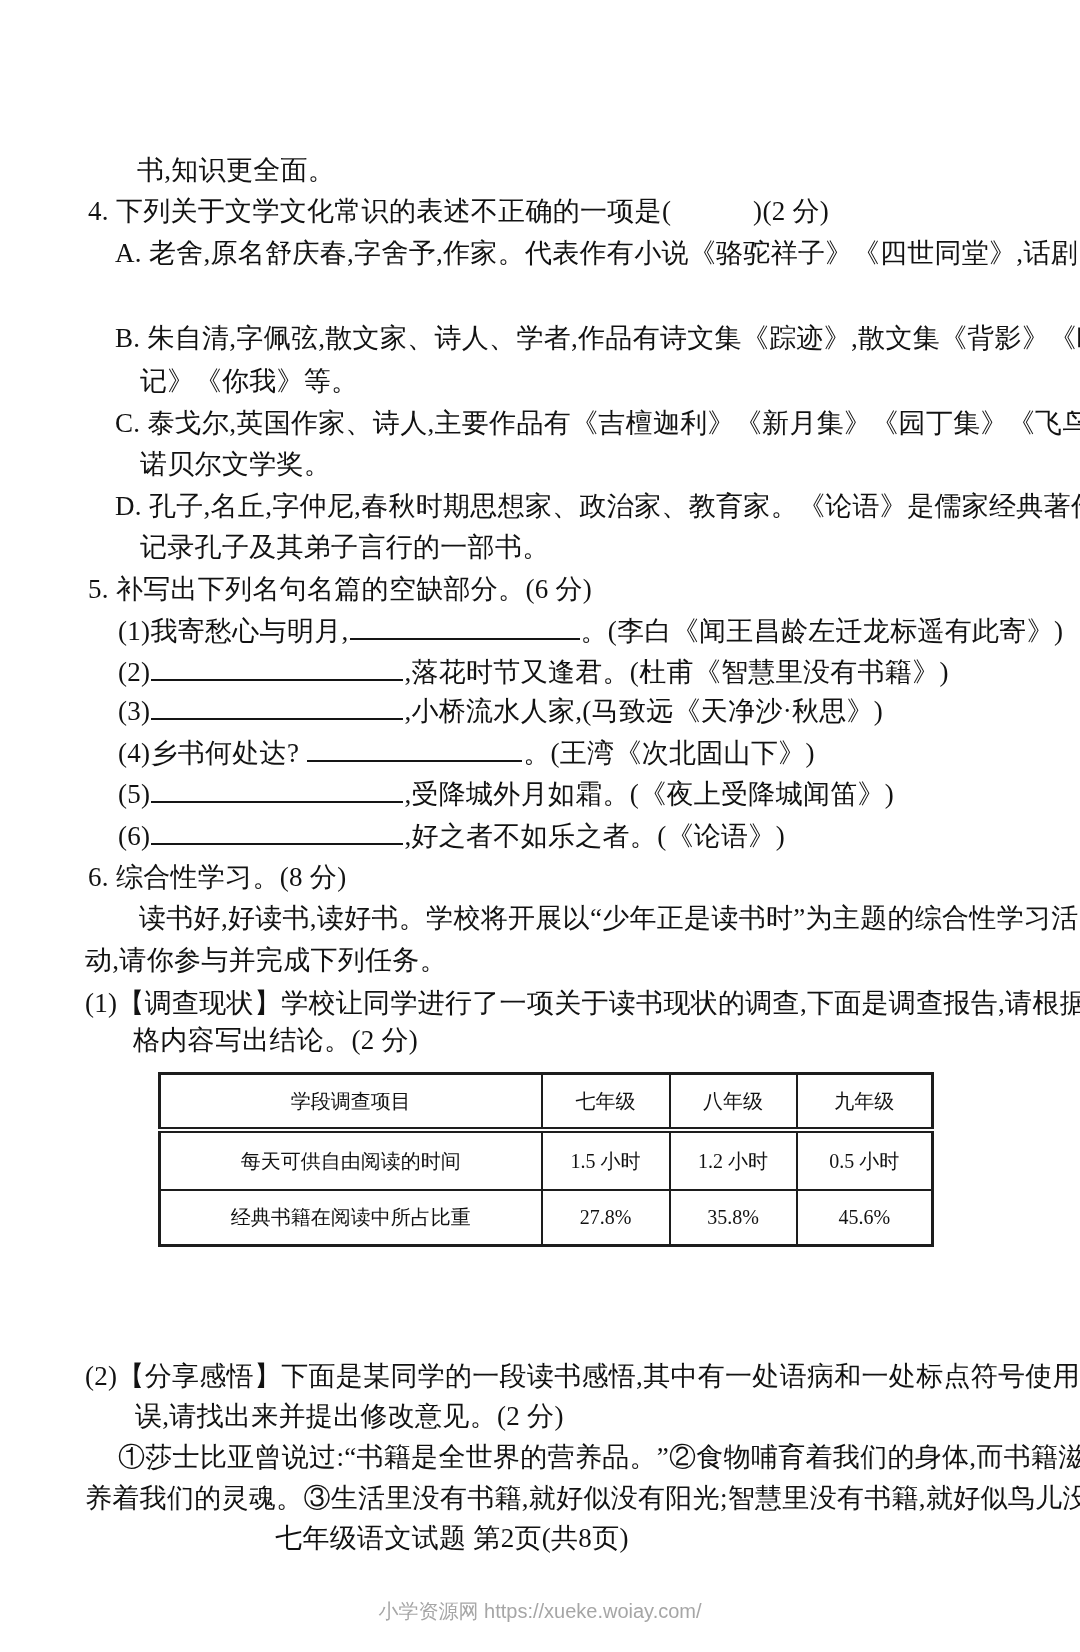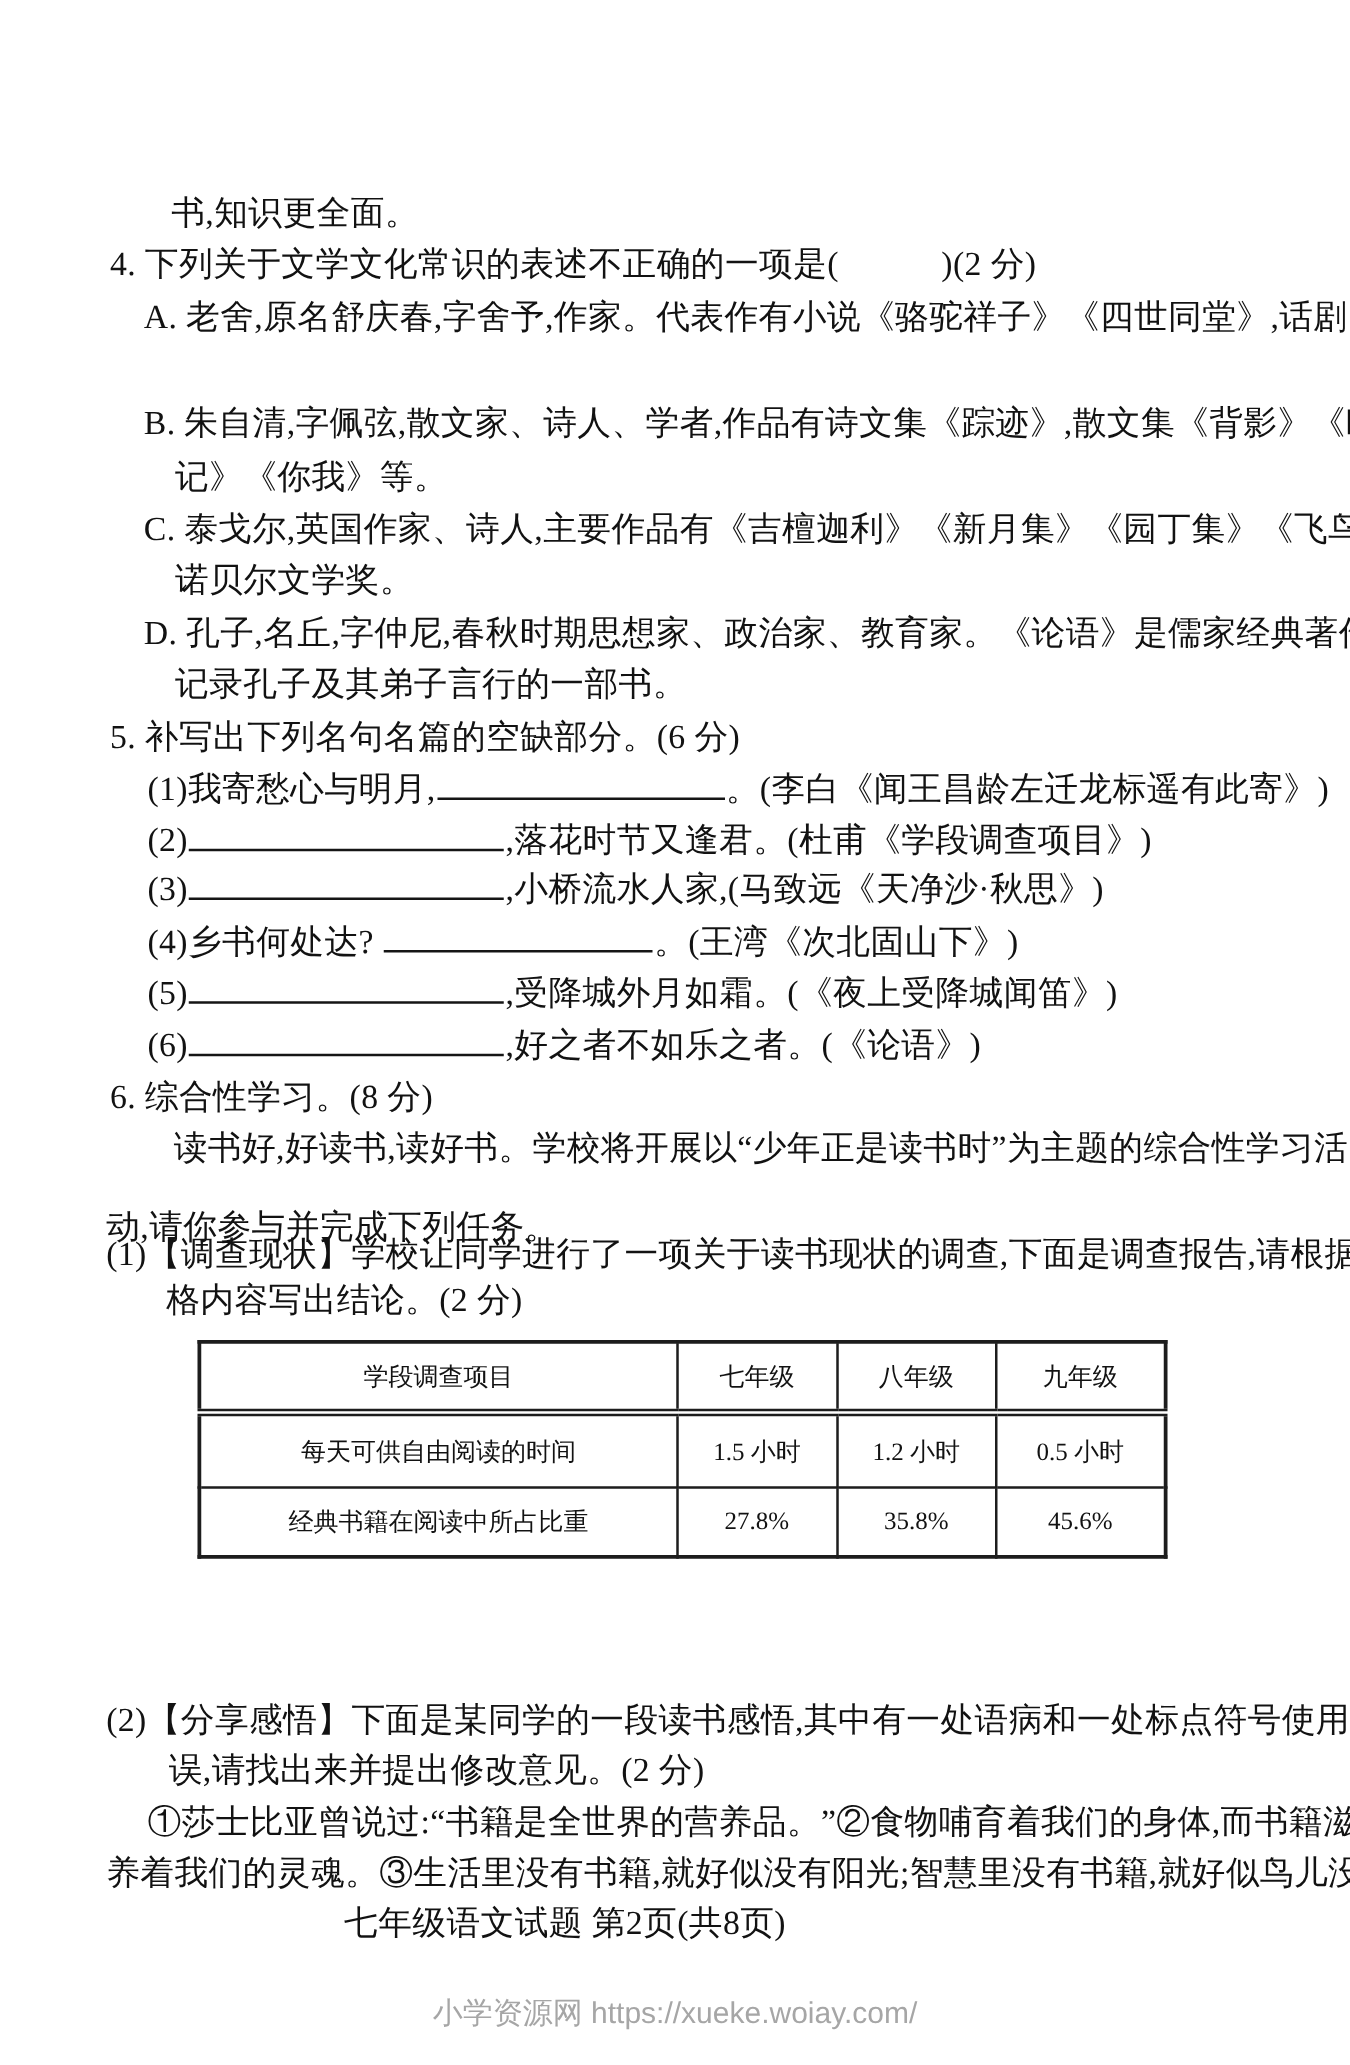--- a/index.html
+++ b/index.html
@@ -44,21 +44,21 @@
     overflow:hidden;
   }
   .survey tr.hdr td { height:52px; border-bottom:6px double #1d1d1d; }
   .survey tr.r1 td  { height:56px; }
   .survey tr.r2 td  { height:53px; }
   .watermark {
     position:absolute;
     left:0; width:1080px;
     text-align:center;
     font-family:"Liberation Sans","DejaVu Sans",sans-serif;
-    font-size:24px;
+    font-size:20px;
     color:#a6a6a6;
     height:30px; line-height:30px;
   }
 </style>
 </head>
 <body>
 
 <div class="page">
 
   <div class="line" style="top:149px; left:137px;">书,知识更全面。</div>
@@ -71,38 +71,38 @@
   <div class="line" style="top:443px; left:140px;">诺贝尔文学奖。</div>
   <div class="line" style="top:485px; left:115px;">D. 孔子,名丘,字仲尼,春秋时期思想家、政治家、教育家。《论语》是儒家经典著作,是</div>
   <div class="line" style="top:526px; left:140px;">记录孔子及其弟子言行的一部书。</div>
 
   <div class="line" style="top:568px; left:88px;">5. 补写出下列名句名篇的空缺部分。(6 分)</div>
 
   <div class="line" style="top:610px; left:118px;">
     <span>(1)我寄愁心与明月,</span><span class="blank" style="width:230px;"></span><span>。(李白《闻王昌龄左迁龙标遥有此寄》)</span>
   </div>
   <div class="line" style="top:651px; left:118px;">
-    <span>(2)</span><span class="blank" style="width:252px;"></span><span>,落花时节又逢君。(杜甫《学段调查项目》)</span>
+    <span>(2)</span><span class="blank" style="width:252px;"></span><span>,落花时节又逢君。(杜甫《智慧里没有书籍》)</span>
   </div>
   <div class="line" style="top:690px; left:118px;">
     <span>(3)</span><span class="blank" style="width:252px;"></span><span>,小桥流水人家,(马致远《天净沙·秋思》)</span>
   </div>
   <div class="line" style="top:732px; left:118px;">
     <span>(4)乡书何处达? </span><span class="blank" style="width:215px;"></span><span>。(王湾《次北固山下》)</span>
   </div>
   <div class="line" style="top:773px; left:118px;">
     <span>(5)</span><span class="blank" style="width:252px;"></span><span>,受降城外月如霜。(《夜上受降城闻笛》)</span>
   </div>
   <div class="line" style="top:815px; left:118px;">
     <span>(6)</span><span class="blank" style="width:252px;"></span><span>,好之者不如乐之者。(《论语》)</span>
   </div>
 
   <div class="line" style="top:856px; left:88px;">6. 综合性学习。(8 分)</div>
   <div class="line" style="top:897px; left:139px;">读书好,好读书,读好书。学校将开展以“少年正是读书时”为主题的综合性学习活</div>
-  <div class="line" style="top:939px; left:85px;margin-top:21px;">动,请你参与并完成下列任务。</div>
+  <div class="line" style="top:939px; left:85px;">动,请你参与并完成下列任务。</div>
   <div class="line" style="top:982px; left:85px;">(1)【调查现状】学校让同学进行了一项关于读书现状的调查,下面是调查报告,请根据表</div>
   <div class="line" style="top:1019px; left:133px;">格内容写出结论。(2 分)</div>
 
   <table class="survey">
     <colgroup>
       <col style="width:382px;">
         <col style="width:128px;">
         <col style="width:127px;">
         <col style="width:136px;">
     </colgroup>

